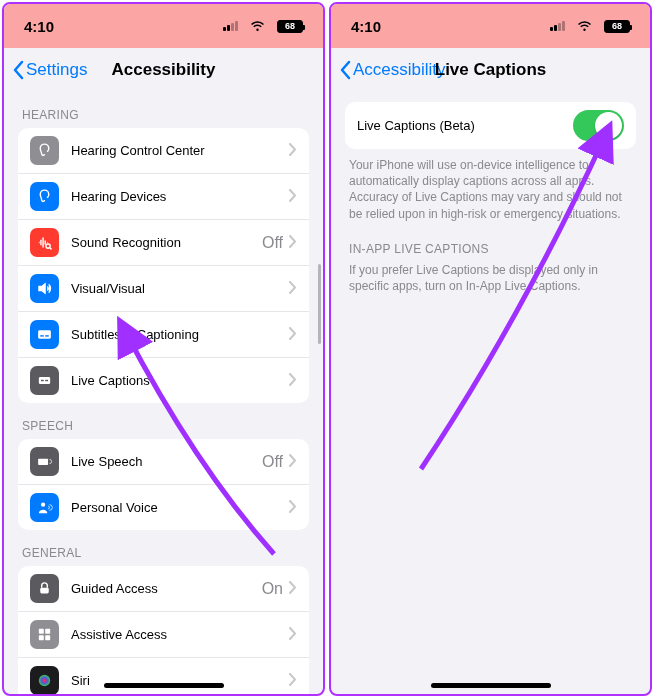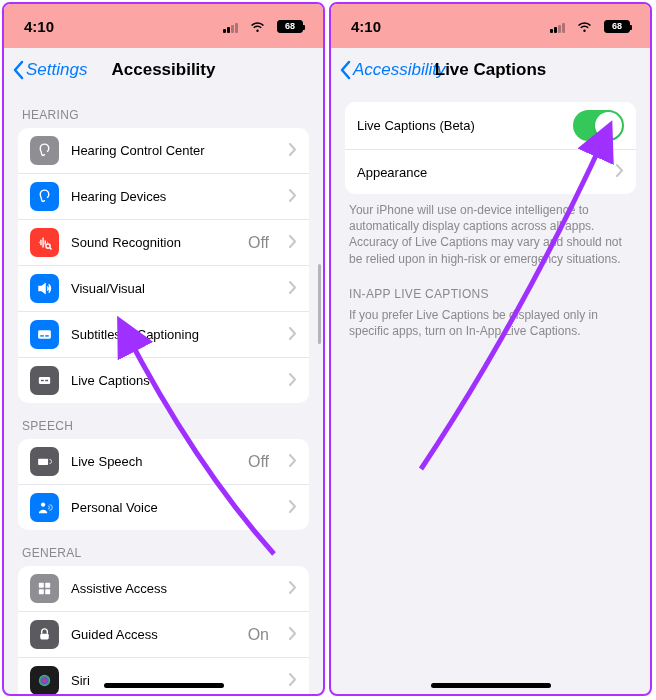--- a/index.html
+++ b/index.html
@@ -26,21 +26,21 @@
   .status-bar {
     height: 44px;
     display: flex;
     justify-content: space-between;
     align-items: center;
     padding: 0 20px;
     font-size: 15px;
     font-weight: 600;
     background: #fca5a5;
   }
-  .status-right { display:flex; align-items:flex-end; gap:12px; }
+  .status-right { display:flex; align-items:flex-start; gap:12px; }
   .signal { display:flex; align-items:flex-end; gap:1px; height:11px;}
   .signal span { width:3px; background:#000; border-radius:1px;}
   .signal .b1{height:4px;} .signal .b2{height:6px;} .signal .b3{height:8px;opacity:.3;} .signal .b4{height:10px;opacity:.3;}
   .wifi { width:15px; height:12px; position:relative; }
   .battery {
     width:26px; height:13px; border:1px solid #000; border-radius:3px;
     position:relative; display:flex; align-items:center; justify-content:center;
     font-size:9px; font-weight:700; background:#000; color:#fff;
   }
   .battery::after{
@@ -51,21 +51,20 @@
     height: 44px;
     display:flex;
     align-items:center;
     position:relative;
     background:#f2f2f7;
     padding: 0 8px;
   }
   .back {
     display:flex; align-items:center; color:#007aff; font-size:17px;
     cursor:pointer;
-    font-style:italic;
   }
   .back svg { margin-right:2px; }
   .nav-title {
     position:absolute; left:0; right:0; text-align:center;
     font-size:17px; font-weight:600; color:#000;
     pointer-events:none;
   }
   .content {
     flex:1; overflow-y:auto; padding: 0 14px 20px;
   }
@@ -88,21 +87,21 @@
     position:relative;
   }
   .row:last-child { border-bottom:none; }
   .icon-box {
     width:29px; height:29px; border-radius:7px;
     display:flex; align-items:center; justify-content:center;
     margin-right:12px; flex-shrink:0;
   }
   .icon-box svg { width:17px; height:17px; }
   .row-label { flex:1; font-size:13px; color:#000; }
-  .row-value { font-size:16px; color:#8a8a8e; margin-right:20px; }
+  .row-value { font-size:16px; color:#8a8a8e; margin-right:6px; }
   .chevron { flex-shrink:0; }
   .chevron svg { width:8px; height:13px; }
   .toggle {
     width:51px; height:31px; border-radius:16px; background:#34c759;
     position:relative; flex-shrink:0;
   }
   .toggle::after {
     content:""; position:absolute; width:27px; height:27px; background:#fff;
     border-radius:50%; top:2px; right:2px; box-shadow:0 1px 2px rgba(0,0,0,.2);
   }
@@ -258,42 +257,42 @@
         <span class="row-label">Personal Voice</span>
         <span class="chevron"><svg viewBox="0 0 8 13">
               <path d="M1 1l5 5.5L1 12" stroke="#c7c7cc" stroke-width="2" fill="none" stroke-linecap="round"></path>
             </svg></span>
       </div>
     </div>
 
     <div class="section-header">GENERAL</div>
     <div class="group">
       <div class="row">
+        <div class="icon-box bg-darkgray">
+            <svg viewBox="0 0 24 24" fill="#fff">
+              <rect x="6" y="11" width="12" height="8" rx="2"></rect>
+              <path d="M8 11V8a4 4 0 018 0v3" stroke="#fff" stroke-width="2" fill="none"></path>
+            </svg>
+          </div>
+        <span class="row-label">Guided Access</span>
+        <span class="row-value">On</span>
+        <span class="chevron"><svg viewBox="0 0 8 13">
+              <path d="M1 1l5 5.5L1 12" stroke="#c7c7cc" stroke-width="2" fill="none" stroke-linecap="round"></path>
+            </svg></span>
+      </div>
+      <div class="row">
         <div class="icon-box bg-gray">
             <svg viewBox="0 0 24 24" fill="#fff">
               <rect x="4" y="4" width="7" height="7" rx="1"></rect>
               <rect x="13" y="4" width="7" height="7" rx="1"></rect>
               <rect x="4" y="13" width="7" height="7" rx="1"></rect>
               <rect x="13" y="13" width="7" height="7" rx="1"></rect>
             </svg>
           </div>
         <span class="row-label">Assistive Access</span>
-        <span class="chevron"><svg viewBox="0 0 8 13">
-              <path d="M1 1l5 5.5L1 12" stroke="#c7c7cc" stroke-width="2" fill="none" stroke-linecap="round"></path>
-            </svg></span>
-      </div>
-      <div class="row">
-        <div class="icon-box bg-darkgray">
-            <svg viewBox="0 0 24 24" fill="#fff">
-              <rect x="6" y="11" width="12" height="8" rx="2"></rect>
-              <path d="M8 11V8a4 4 0 018 0v3" stroke="#fff" stroke-width="2" fill="none"></path>
-            </svg>
-          </div>
-        <span class="row-label">Guided Access</span>
-        <span class="row-value">On</span>
         <span class="chevron"><svg viewBox="0 0 8 13">
               <path d="M1 1l5 5.5L1 12" stroke="#c7c7cc" stroke-width="2" fill="none" stroke-linecap="round"></path>
             </svg></span>
       </div>
       <div class="row">
         <div class="icon-box bg-black">
             <svg viewBox="0 0 24 24">
               <circle cx="12" cy="12" r="8" fill="url(#sg)"></circle>
               <defs>
                 <radialGradient id="sg">
@@ -354,26 +353,20 @@
     <div class="nav-title">Live Captions</div>
   </div>
 
   <div class="content">
     <div style="height:10px"></div>
     <div class="group">
       <div class="row">
         <span class="row-label">Live Captions (Beta)</span>
         <div class="toggle"></div>
       </div>
-      <div class="row">
-        <span class="row-label">Appearance</span>
-        <span class="chevron"><svg viewBox="0 0 8 13">
-              <path d="M1 1l5 5.5L1 12" stroke="#c7c7cc" stroke-width="2" fill="none" stroke-linecap="round"></path>
-            </svg></span>
-      </div>
     </div>
     <div class="section-footer">Your iPhone will use on-device intelligence to automatically display captions across all apps. Accuracy of Live Captions may vary and should not be relied upon in high-risk or emergency situations.</div>
 
     <div class="section-header">IN-APP LIVE CAPTIONS</div>
     <div class="section-footer" style="padding-top:0">If you prefer Live Captions be displayed only in specific apps, turn on In-App Live Captions.</div>
   </div>
 
   <svg class="arrow-overlay" style="left:70px; top:115px;" width="230" height="360" viewBox="0 0 230 360">
     <defs>
         <marker id="ah2" markerWidth="8" markerHeight="8" refX="5" refY="4" orient="auto">

